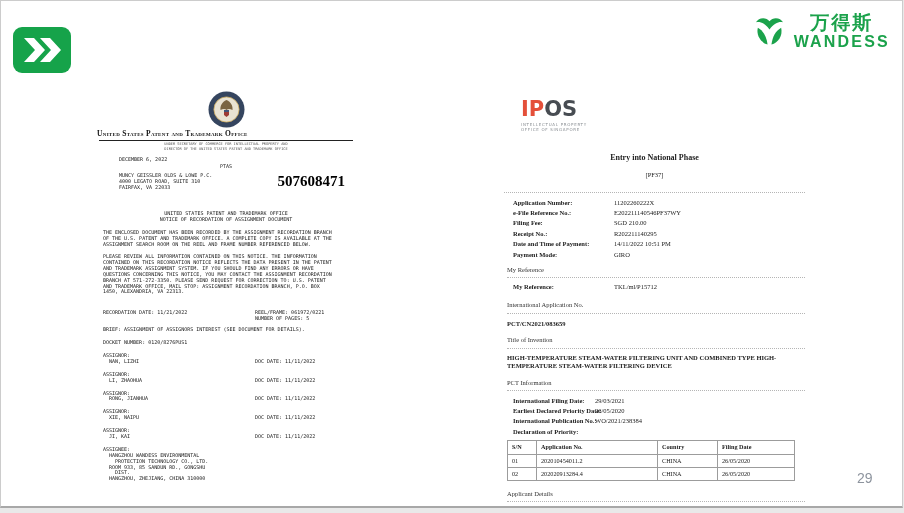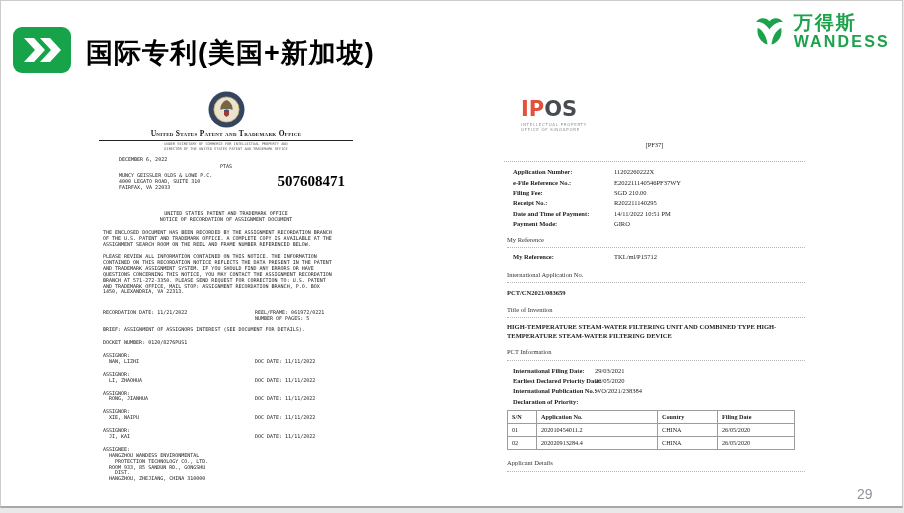--- a/index.html
+++ b/index.html
@@ -4,34 +4,34 @@
 <style>
   * { margin:0; padding:0; box-sizing:border-box; }
   html,body { width:904px; height:513px; background:#e9e9e9; font-family:"Liberation Sans",sans-serif; }
   .slide { position:absolute; left:0; top:0; width:903px; height:508px; background:#ffffff;
            border:1px solid #cccccc; border-bottom:2px solid #a8a8a8; overflow:hidden; }
 
   
   .badge { position:absolute; left:12px; top:26px; width:58px; height:46px; }
   .slide-title { position:absolute; left:85px; top:34px; font-size:27px; font-weight:bold;
                  color:#000; letter-spacing:1px; font-family:sans-serif; }
-  .brand { position:absolute; right:12px; top:12px; display:flex; align-items:center; gap:9px; }
+  .brand { position:absolute; right:12px; top:12px; display:flex; align-items:center; gap:9px;text-align:center; }
   .brand-text { display:flex; flex-direction:column; line-height:1; }
   .brand-cn { font-size:19px; font-weight:bold; color:#1ba24b; letter-spacing:2px; font-family:sans-serif; }
   .brand-en { font-size:16px; font-weight:bold; color:#1ba24b; letter-spacing:2.2px; margin-top:2px; }
 
   .pre { white-space:pre-wrap; }
 
   
   .us-doc { position:absolute; left:96px; top:88px; width:258px;
             font-family:"DejaVu Sans Mono","Liberation Mono",monospace;
             font-size:5px; line-height:1.18; color:#1a1a1a; }
   .us-seal { display:block; margin:2px auto 2px auto; }
   .us-office { font-family:"Liberation Serif",serif; font-variant:small-caps; font-weight:bold;
-               font-size:7.5px; text-align:center; letter-spacing:0.3px; color:#111; }
+               font-size:7.5px; letter-spacing:0.3px; color:#111; }
   .us-rule { border-top:1.6px solid #222; margin:1px 2px 1px 2px; }
   .us-sub { font-size:3.6px; text-align:center; color:#555; line-height:1.3; }
   .us-date { margin:6px 0 0 22px; }
   .us-ptas { text-align:center; margin-top:1px; }
   .us-addr-row { display:flex; justify-content:space-between; margin:3px 10px 0 22px; }
   .us-bignum { font-family:"Liberation Serif",serif; font-weight:bold; font-size:15px;
                align-self:center; color:#000; }
   .us-notice { text-align:center; margin-top:20px; }
   .us-para { margin:8px 4px 0 6px; }
   .us-para2 { margin:6px 4px 0 6px; }
@@ -70,35 +70,34 @@
   .sg-pctinfo { margin:6px 0 0 15px; }
   .sg-pctinfo .sg-row { height:10px; }
   .sg-decl { margin:1px 0 0 15px; font-weight:bold; }
   table.sg-table { border-collapse:collapse; margin:4px 0 0 9px; font-size:6.2px; }
   table.sg-table th, table.sg-table td { border:1px solid #9c9c9c; text-align:left;
         padding:2px 3px 2px 4px; font-weight:normal; height:11px; }
   table.sg-table th { font-weight:bold; height:12px; }
   .c-sn  { width:29px; } .c-app { width:121px; } .c-cty { width:60px; } .c-fd { width:77px; }
   .sg-applicant { margin-top:9px; }
 
-  .page-number { position:absolute; left:856px; top:485px; font-size:14px; color:#8d949e; }
+  .page-number { position:absolute; left:856px; top:469px; font-size:14px; color:#8d949e; }
 </style>
 </head>
 <body>
 
 <div class="slide">
 
   <div class="badge">
     <svg width="58" height="46" viewBox="0 0 58 46">
       <rect x="0" y="0" width="58" height="46" rx="9" fill="#16a34a"></rect>
       <path d="M11 11 L21 11 L32 23 L21 35 L11 35 L22 23 Z" fill="#ffffff"></path>
       <path d="M27 11 L37 11 L48 23 L37 35 L27 35 L38 23 Z" fill="#ffffff"></path>
     </svg>
   </div>
-  <div class="slide-title">国际专利(美国+新加坡)</div>
 
   <div class="brand">
     <svg width="31" height="31" viewBox="0 0 32 32">
       <path d="M16 14 C11 7 6 5.5 2 6.5 C4.5 1.5 12.5 0.5 16 5.5 C19.5 0.5 27.5 1.5 30 6.5 C26 5.5 21 7 16 14 Z" fill="#1ba24b"></path>
       <path d="M4 12 C2 20 7 27.5 14 29.5 C13 21.5 10 15.5 4 12 Z" fill="#1ba24b"></path>
       <path d="M28 12 C30 20 25 27.5 18 29.5 C19 21.5 22 15.5 28 12 Z" fill="#1ba24b"></path>
     </svg>
     <div class="brand-text">
       <span class="brand-cn">万得斯</span>
       <span class="brand-en">WANDESS</span>
@@ -191,20 +190,21 @@
 
   <div class="sg-doc">
     <div class="sg-logo">
       <div class="sg-logo-word">
         <span class="sg-logo-ip">IP</span><span class="sg-logo-os">OS</span>
       </div>
       <div class="sg-logo-sub pre">INTELLECTUAL PROPERTY
 OFFICE OF SINGAPORE</div>
     </div>
 
+    <div class="sg-title">Entry into National Phase</div>
     <div class="sg-code">[PF37]</div>
     <div class="sg-hr"></div>
 
     <div class="sg-fields">
       <div class="sg-row"><span class="lbl">Application Number:</span><span class="val">11202260222X</span></div>
       <div class="sg-row"><span class="lbl">e-File Reference No.:</span><span class="val">E202211140546PF37WY</span></div>
       <div class="sg-row"><span class="lbl">Filing Fee:</span><span class="val">SGD 210.00</span></div>
       <div class="sg-row"><span class="lbl">Receipt No.:</span><span class="val">R202211140295</span></div>
       <div class="sg-row"><span class="lbl">Date and Time of Payment:</span><span class="val">14/11/2022 10:51 PM</span></div>
       <div class="sg-row"><span class="lbl">Payment Mode:</span><span class="val">GIRO</span></div>

